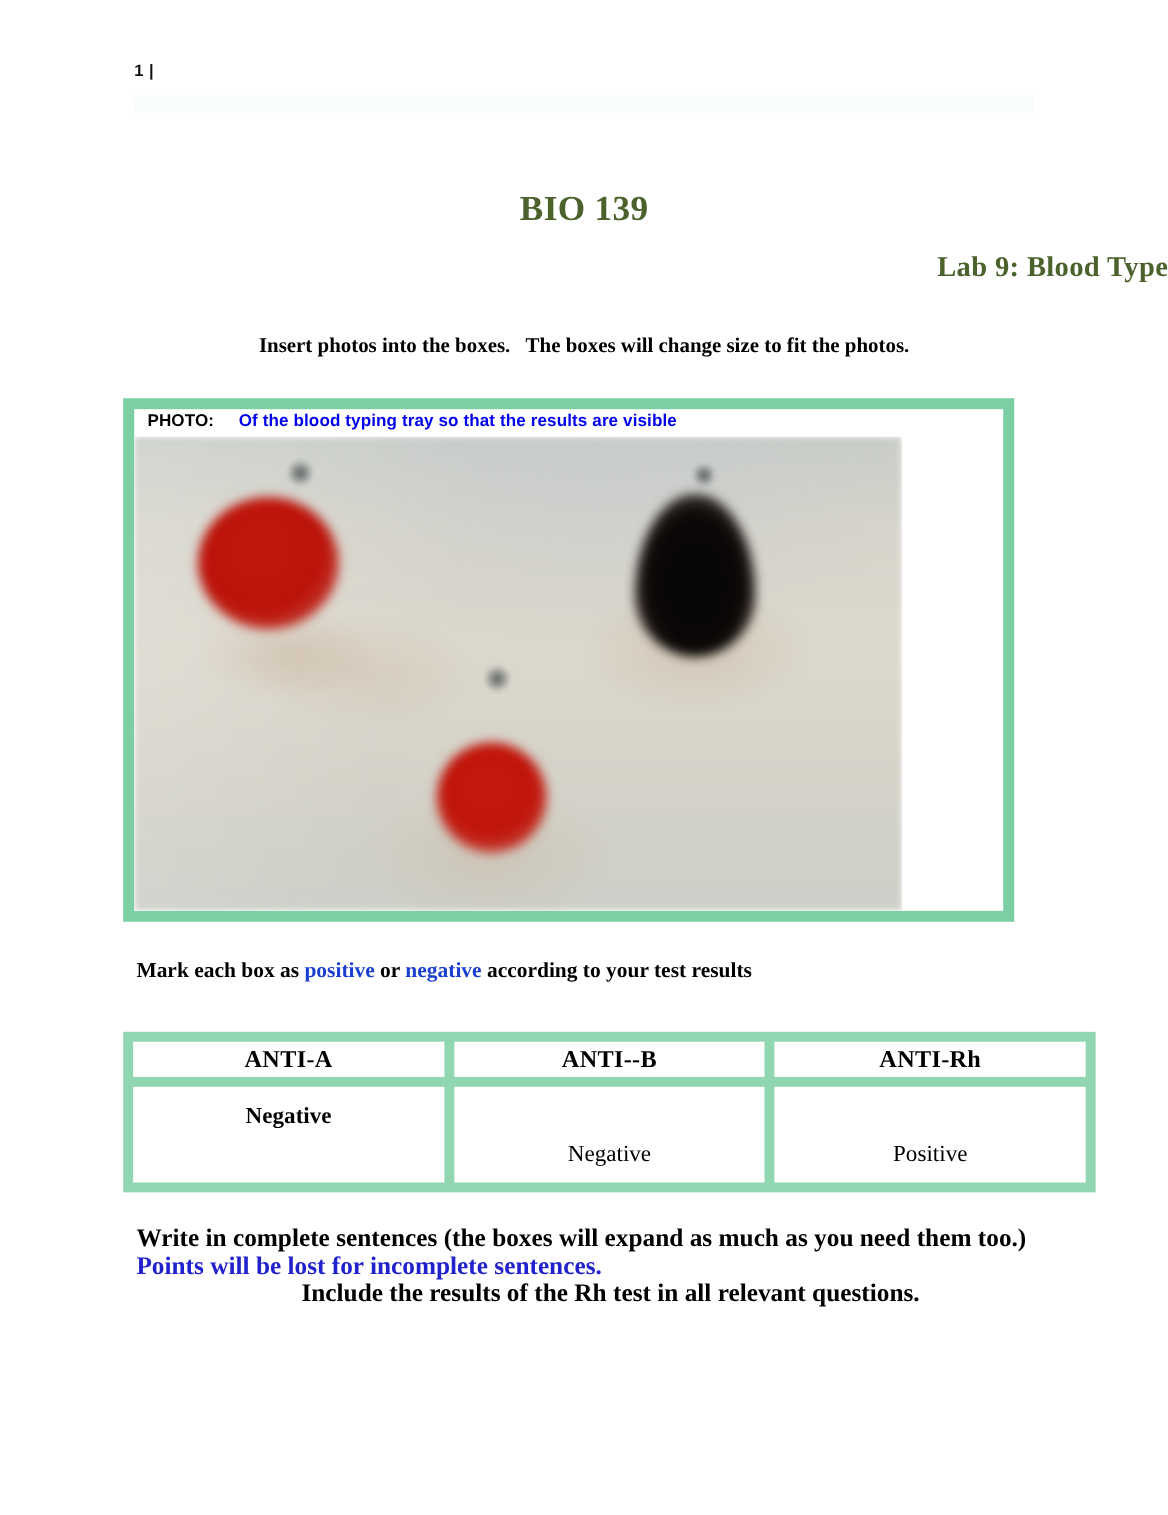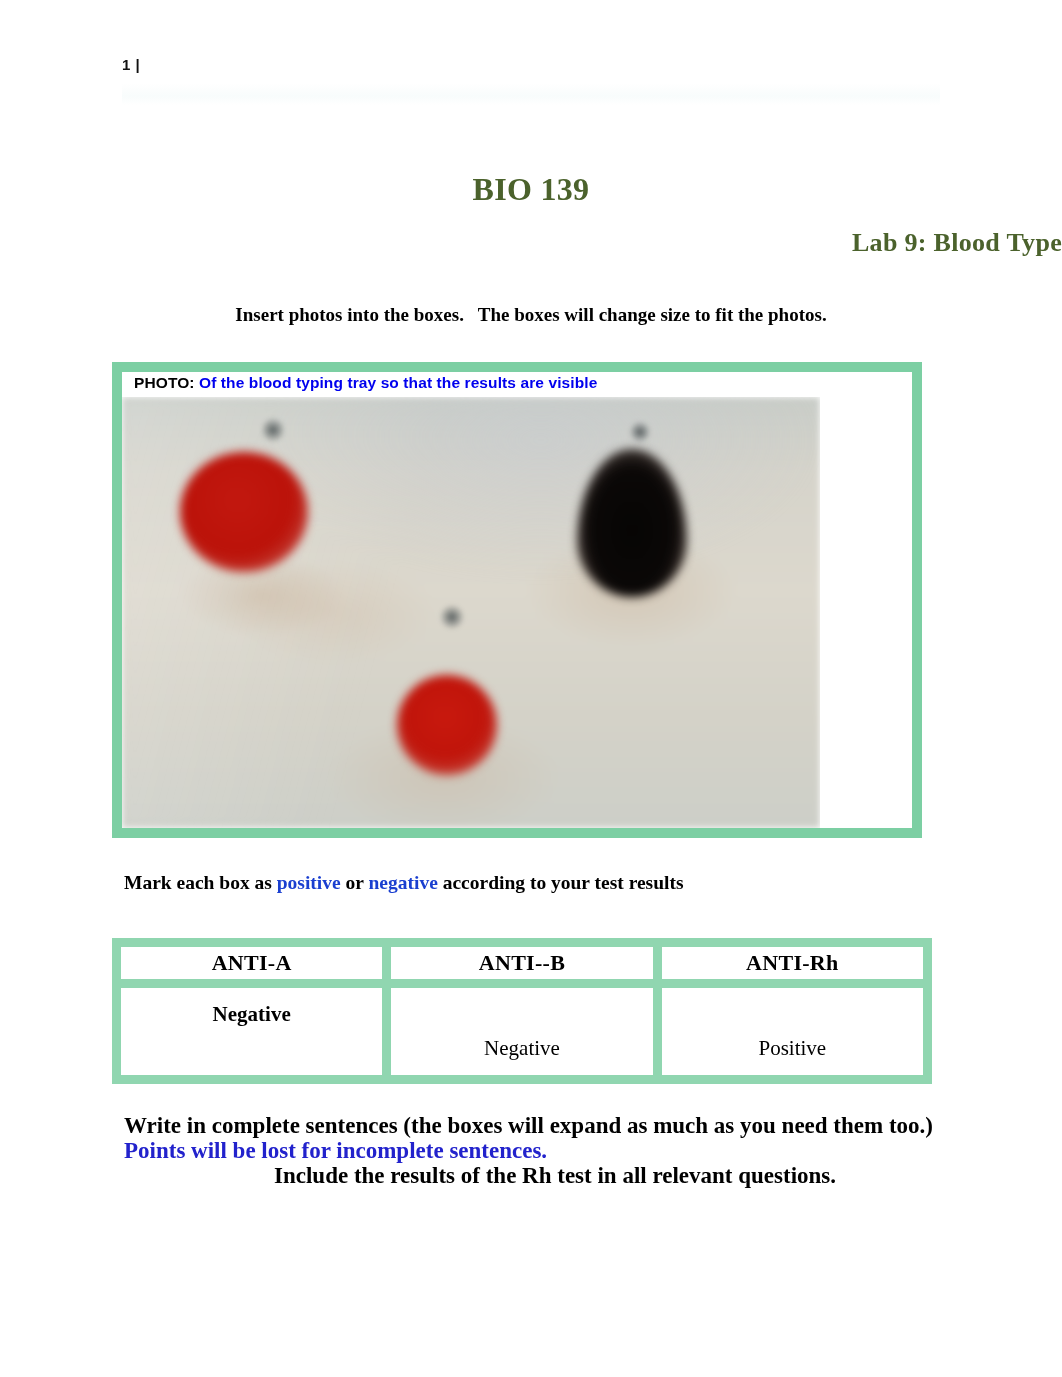--- a/index.html
+++ b/index.html
@@ -108,20 +108,21 @@
     left: 12px;
     top: 2px;
     font-family: "Liberation Sans", sans-serif;
     font-size: 15.5px;
     font-weight: bold;
     white-space: pre;
     letter-spacing: .1px;
   }
   .photo-caption .blue {
     color: #0000ee;
+    margin-left: 18px;
   }
   .photo-frame {
     position: absolute;
     left: 0px;
     top: 25px;
     width: 698px;
     height: 431px;
     overflow: hidden;
     background: #ffffff;
   }
@@ -185,21 +186,21 @@
     font-weight: bold;
     white-space: pre;
   }
   .mark-line .blue { color: #1a3fd0; }
 
   
   .results-table {
     position: absolute;
     left: 112px;
     top: 938px;
-    width: 820px;
+    width: 884px;
     height: 146px;
     box-sizing: border-box;
     background: #90d6b0;
     padding: 9px;
     display: flex;
     gap: 9px;
   }
   .col {
     flex: 1;
     display: flex;

